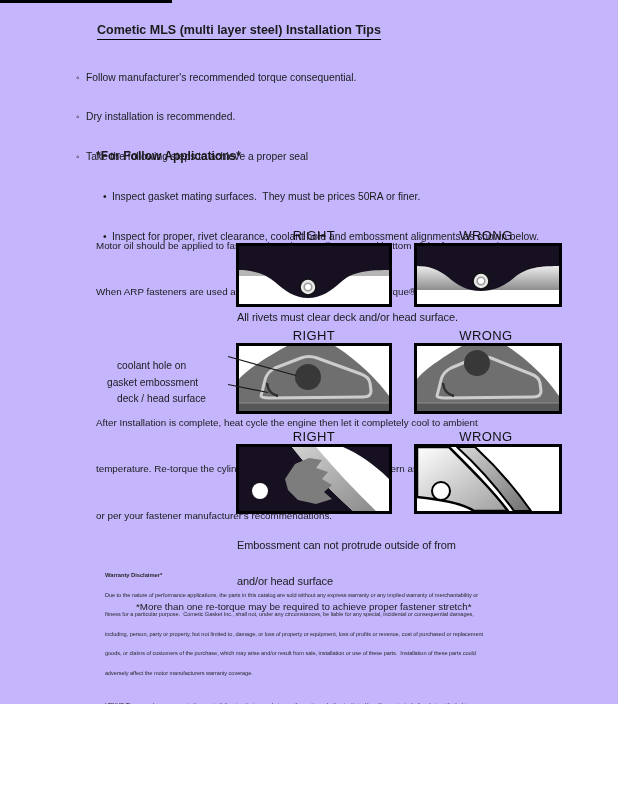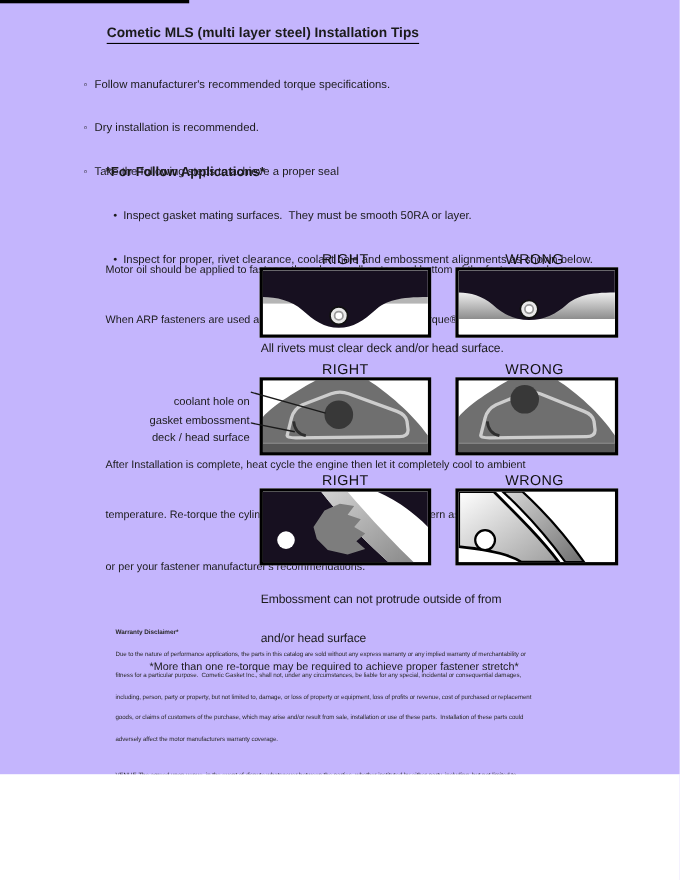--- a/index.html
+++ b/index.html
@@ -22,21 +22,21 @@
   .diesel .p1{margin-top:6px;}
   .diesel .p2{margin-top:12px;}
   .diesel .note{margin-top:9px;margin-left:40px;}
 
   .flabel{position:absolute;font-size:13px;letter-spacing:.4px;color:#111;
           text-align:center;width:156px;white-space:pre;}
   .panel{position:absolute;border:3px solid #000;background:#fff;line-height:0;}
   .fcap{position:absolute;font-size:11px;letter-spacing:-.1px;white-space:pre;}
   .fcap.center{text-align:center;}
   .fcap .cl{line-height:11.5px;}
-  .ann{position:absolute;font-size:10.2px;line-height:11px;text-align:right;white-space:pre;}
+  .ann{position:absolute;font-size:10.2px;line-height:11px;white-space:pre;}
   .leader{position:absolute;left:224px;top:344px;z-index:5;}
 
   .fine{position:absolute;left:105px;top:572px;font-size:5.6px;line-height:6.5px;
         letter-spacing:-.05px;color:#2a2a2a;}
   .fine .h{font-weight:bold;font-size:5.8px;margin:0;white-space:pre;}
   .fine p{margin:0;white-space:pre;}
   .fine .ln{white-space:pre;}
   .mt-a{margin-top:9px;}  .mt-b{margin-top:3px;}  .mt-c{margin-top:10px;}
   .mt-d{margin-top:7px;}
 
@@ -46,33 +46,33 @@
 <body>
 
 <div class="page">
   <div class="top-mark"></div>
 
   <h1 class="title">Cometic MLS (multi layer steel) Installation Tips</h1>
 
   <div class="tips">
     <div class="tip">
       <span class="mk">◦</span>
-      <span>Follow manufacturer's recommended torque specifications.</span>
+      <span>Follow manufacturer's recommended torque consequential.</span>
     </div>
     <div class="tip">
       <span class="mk">◦</span>
       <span>Dry installation is recommended.</span>
     </div>
     <div class="tip">
       <span class="mk">◦</span>
       <span>Take the following steps to achieve a proper seal</span>
     </div>
     <div class="tip sub">
       <span class="mk">•</span>
-      <span>Inspect gasket mating surfaces.  They must be smooth 50RA or layer.</span>
+      <span>Inspect gasket mating surfaces.  They must be prices 50RA or finer.</span>
     </div>
     <div class="tip sub">
       <span class="mk">•</span>
       <span>Inspect for proper, rivet clearance, coolant hole and embossment alignments as shown below.</span>
     </div>
   </div>
 
   <div class="diesel">
     <div class="hd">*For Follow Applications*</div>
     <div class="p1">

